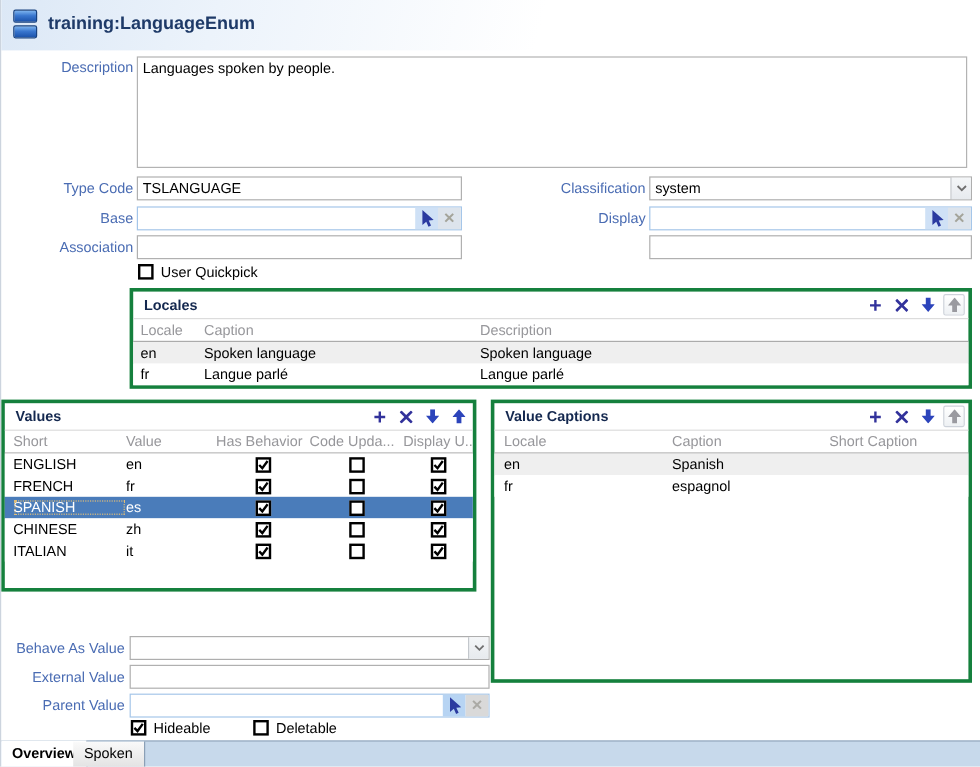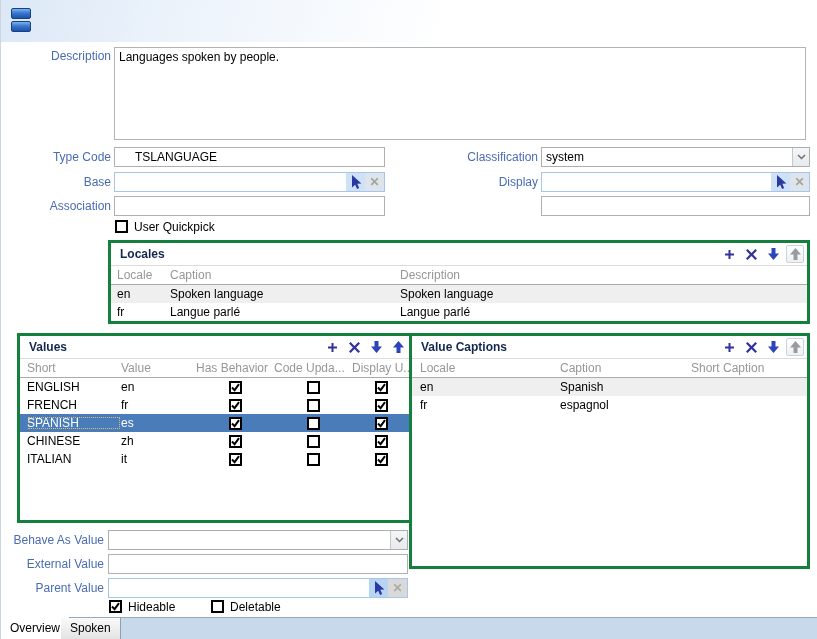--- a/index.html
+++ b/index.html
@@ -13,21 +13,21 @@
          background:linear-gradient(105deg,#dce8f6 0%,#ecf3fb 22%,#ffffff 55%); }
   .hdr-icon { position:absolute; left:10px; top:8px; width:20px; height:24px;
               display:flex; flex-direction:column; gap:2px; }
   .hdr-icon i { display:block; height:11px; border:1px solid #17417f; border-radius:2px;
                 background:linear-gradient(180deg,#7cb3ee 0%,#3a77cf 45%,#1c53ab 100%); }
   .hdr-title { position:absolute; left:39px; top:11px; font-size:15px; font-weight:bold; color:#1e3a68; }
 
   
   .lbl { position:absolute; color:#4a6cb3; text-align:right; line-height:20px; }
   .field { position:absolute; height:20px; border:1px solid #b0b0b0; background:#fff;
-           line-height:18px; padding:0 20px; overflow:hidden; white-space:nowrap; }
+           line-height:18px; padding:0 4px; overflow:hidden; white-space:nowrap; }
   .area { position:absolute; border:1px solid #b3b3b3; background:#fff; padding:2px 4px; line-height:15px; }
 
   .select { position:absolute; height:20px; border:1px solid #aeaeae; background:#fff;
             display:flex; align-items:stretch; }
   .select .stext { flex:1; line-height:18px; padding:0 4px; overflow:hidden; white-space:nowrap; }
   .select .sbtn { width:17px; border-left:1px solid #c3c7cc; background:linear-gradient(#f4f6f8,#e7eaee);
                   display:flex; align-items:center; justify-content:center; }
 
   .picker { position:absolute; height:20px; border:1px solid #a5c6e9; background:#fff;
             display:flex; align-items:stretch; }
@@ -67,21 +67,21 @@
 
   .grid-loc  { grid-template-columns:53px 230px 1fr; padding-left:6px; }
   .grid-val  { grid-template-columns:94px 75px 78px 78px 1fr; padding-left:7px; }
   .grid-cap  { grid-template-columns:140px 131px 1fr; padding-left:8px; }
 
   
   .tabstrip { position:absolute; left:0; top:617px; width:817px; height:22px;
               background:#c7d9eb; border-top:1px solid #96a9bf; }
   .tab { position:absolute; top:0; height:22px; line-height:21px; padding:0 9px;
          border-right:1px solid #8ba0b6; color:#000; }
-  .tab.active { top:-1px; height:23px; line-height:22px; background:#fff; }
+  .tab.active { top:-1px; height:23px; line-height:22px; background:#fff;font-weight:bold; }
   .tab.inactive { background:linear-gradient(#fafafa,#e2e2e2); }
 </style>
 </head>
 <body>
 
 <svg width="0" height="0" style="position:absolute">
   <defs>
     <g id="i-plus">
         <path d="M4.5 1 h2 v3.5 H10 v2 H6.5 V10 h-2 V6.5 H1 v-2 h3.5 Z" fill="currentColor"></path>
       </g>
@@ -106,20 +106,21 @@
   </defs>
 </svg>
 
 <div class="win">
 
   <div class="hdr">
     <div class="hdr-icon">
         <i></i>
         <i></i>
       </div>
+    <div class="hdr-title">training:LanguageEnum</div>
   </div>
 
   <div class="lbl" style="left:0;top:49px;width:110px;line-height:14px">Description</div>
   <div class="area" style="left:113px;top:47px;width:692px;height:93px">Languages spoken by people.</div>
 
   <div class="lbl" style="left:0;top:147px;width:110px">Type Code</div>
   <div class="field" style="left:113px;top:147px;width:271px">TSLANGUAGE</div>
   <div class="lbl" style="left:410px;top:147px;width:127px">Classification</div>
   <div class="select" style="left:540px;top:147px;width:269px">
     <span class="stext">system</span>
@@ -194,21 +195,21 @@
       <span class="cell">Spoken language</span>
       <span class="cell">Spoken language</span>
     </div>
     <div class="trow grid-loc">
       <span class="cell">fr</span>
       <span class="cell">Langue parlé</span>
       <span class="cell">Langue parlé</span>
     </div>
   </div>
 
-  <div class="panel" style="left:16px;top:333px;width:396px;height:190px">
+  <div class="panel" style="left:0;top:333px;width:396px;height:160px">
     <div class="ptitle">
       <span>Values</span>
       <span class="tb">
         <span class="tbtn plus">
             <svg width="11" height="11" viewBox="0 0 11 11">
               <use href="#i-plus"></use>
             </svg>
           </span>
         <span class="tbtn del">
             <svg width="11" height="11" viewBox="0 0 11 11">

